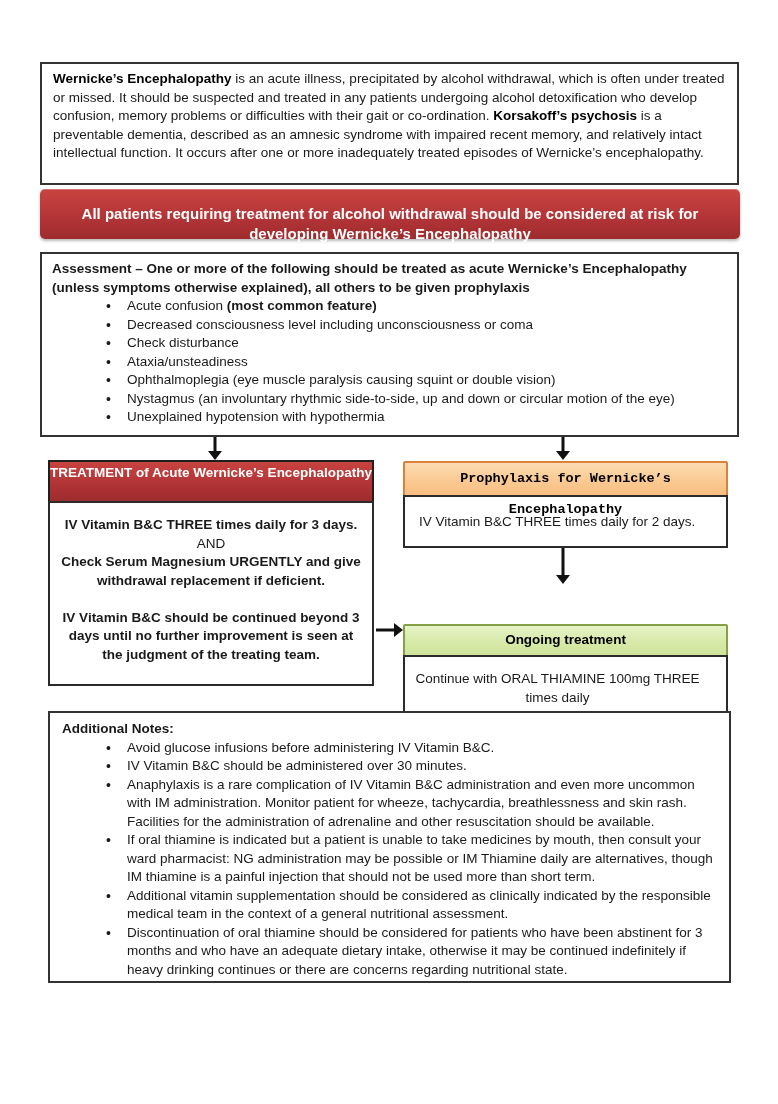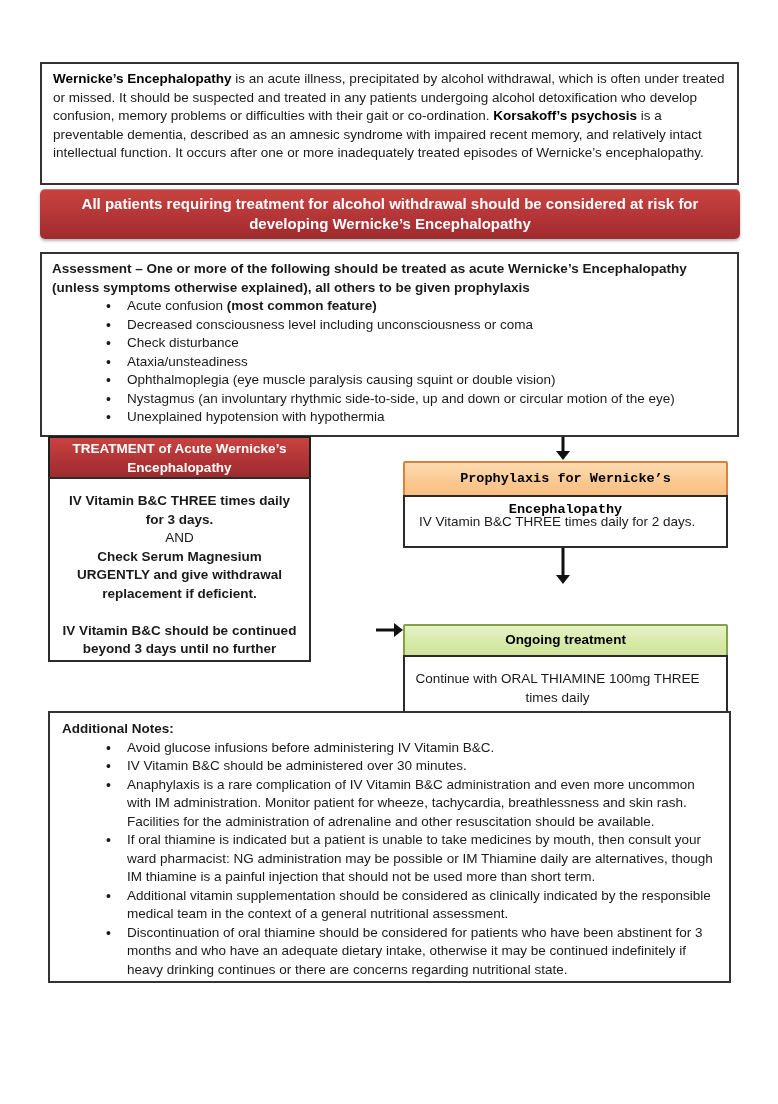--- a/index.html
+++ b/index.html
@@ -20,21 +20,21 @@
     line-height:18.5px;
   }
   .intro-box{left:40px;top:62px;width:699px;height:123px;padding:6px 11px;overflow:hidden;}
   .intro-box b{color:#000;}
   .red-banner{
     position:absolute;left:40px;top:189px;width:700px;height:50px;
     box-sizing:border-box;border-radius:5px;
     background:linear-gradient(180deg,#c8433f 0%,#b43538 55%,#9e2b2d 100%);
     box-shadow:0 2px 3px rgba(0,0,0,0.28), inset 0 1px 0 rgba(255,255,255,0.25);
     color:#ffffff;font-weight:bold;font-size:15px;line-height:20px;
-    text-align:center;padding:5px 28px 0 28px;
+    text-align:center;padding:15px 28px 0 28px;
   }
   .assessment-box{left:40px;top:252px;width:699px;height:185px;padding:6px 8px 0 10px;overflow:hidden;}
   .assessment-box .hd{font-weight:bold;}
   ul.blist{list-style:none;margin:0;padding:0 0 0 50px;}
   ul.blist li{position:relative;padding-left:25px;}
   ul.blist li::before{content:"•";position:absolute;left:4px;top:0;font-size:14px;}
   
   .arrow-v{position:absolute;width:16px;}
   .arrow-v .shaft{position:absolute;left:50%;transform:translateX(-50%);top:0;width:3px;height:calc(100% - 9px);background:#111;}
   .arrow-v .head{position:absolute;bottom:0;left:50%;transform:translateX(-50%);width:0;height:0;
@@ -60,21 +60,21 @@
   }
   .hdr-green{
     border:2px solid #85a045;color:#000;border-radius:2px;
     background:linear-gradient(180deg,#e6f3c8 0%,#d6e9a6 60%,#cfe39b 100%);
     height:33px;line-height:28px;margin-top:40px;
   }
   .flow-body{
     box-sizing:border-box;background:#fff;border:2px solid #2b2b2b;margin-top:-2px;
     font-size:13.5px;line-height:18.5px;
   }
-  .treatment{left:48px;top:436px;width:263px;border-radius:21px;}
+  .treatment{left:48px;top:460px;width:326px;border-radius:21px;}
   .treatment .flow-body{height:185px;text-align:center;font-weight:bold;padding:13px 10px 6px 10px;overflow:hidden;}
   .treatment .flow-body p{margin:0;}
   .treatment .flow-body p.plain{font-weight:normal;}
   .treatment .flow-body p.gap{margin-top:18.5px;}
   .prophylaxis{left:403px;top:461px;width:325px;}
   .prophylaxis .flow-body{height:53px;line-height:49px;padding-left:14px;overflow:hidden;}
   .ongoing{left:403px;top:584px;width:325px;}
   .ongoing .flow-body{height:73px;text-align:center;padding:13px 24px 0 8px;overflow:hidden;}
   .notes-box{left:48px;top:711px;width:683px;height:272px;padding:7px 10px 4px 12px;overflow:hidden;}
   .notes-box .hd{font-weight:bold;}

